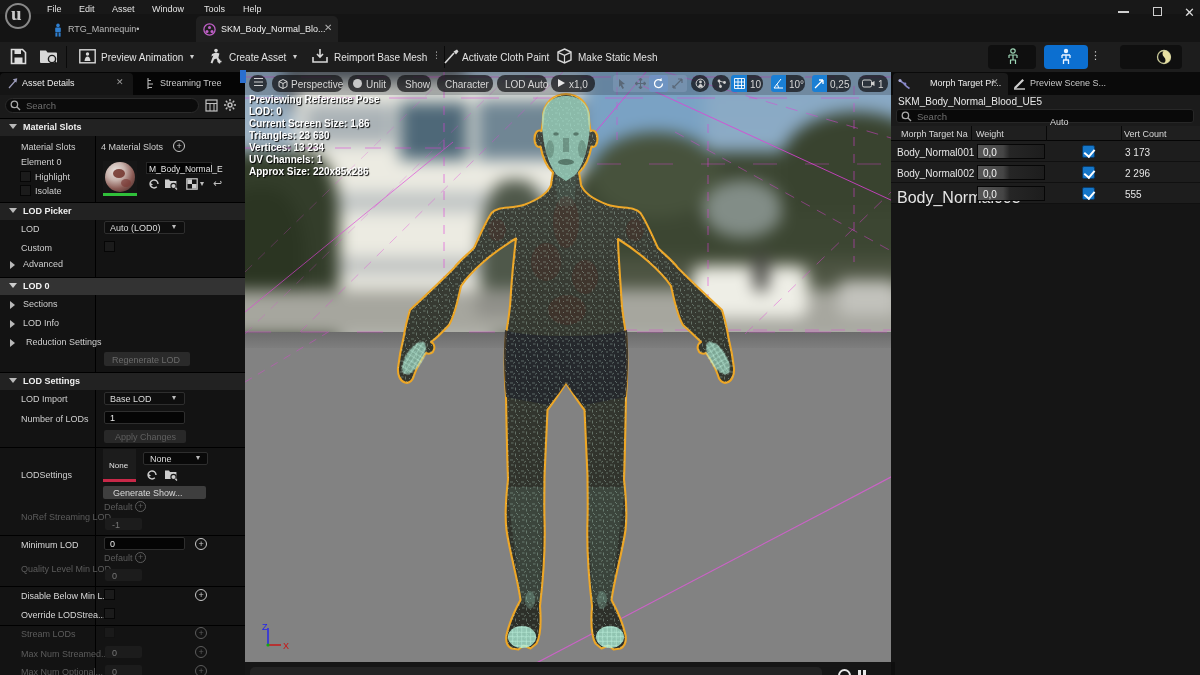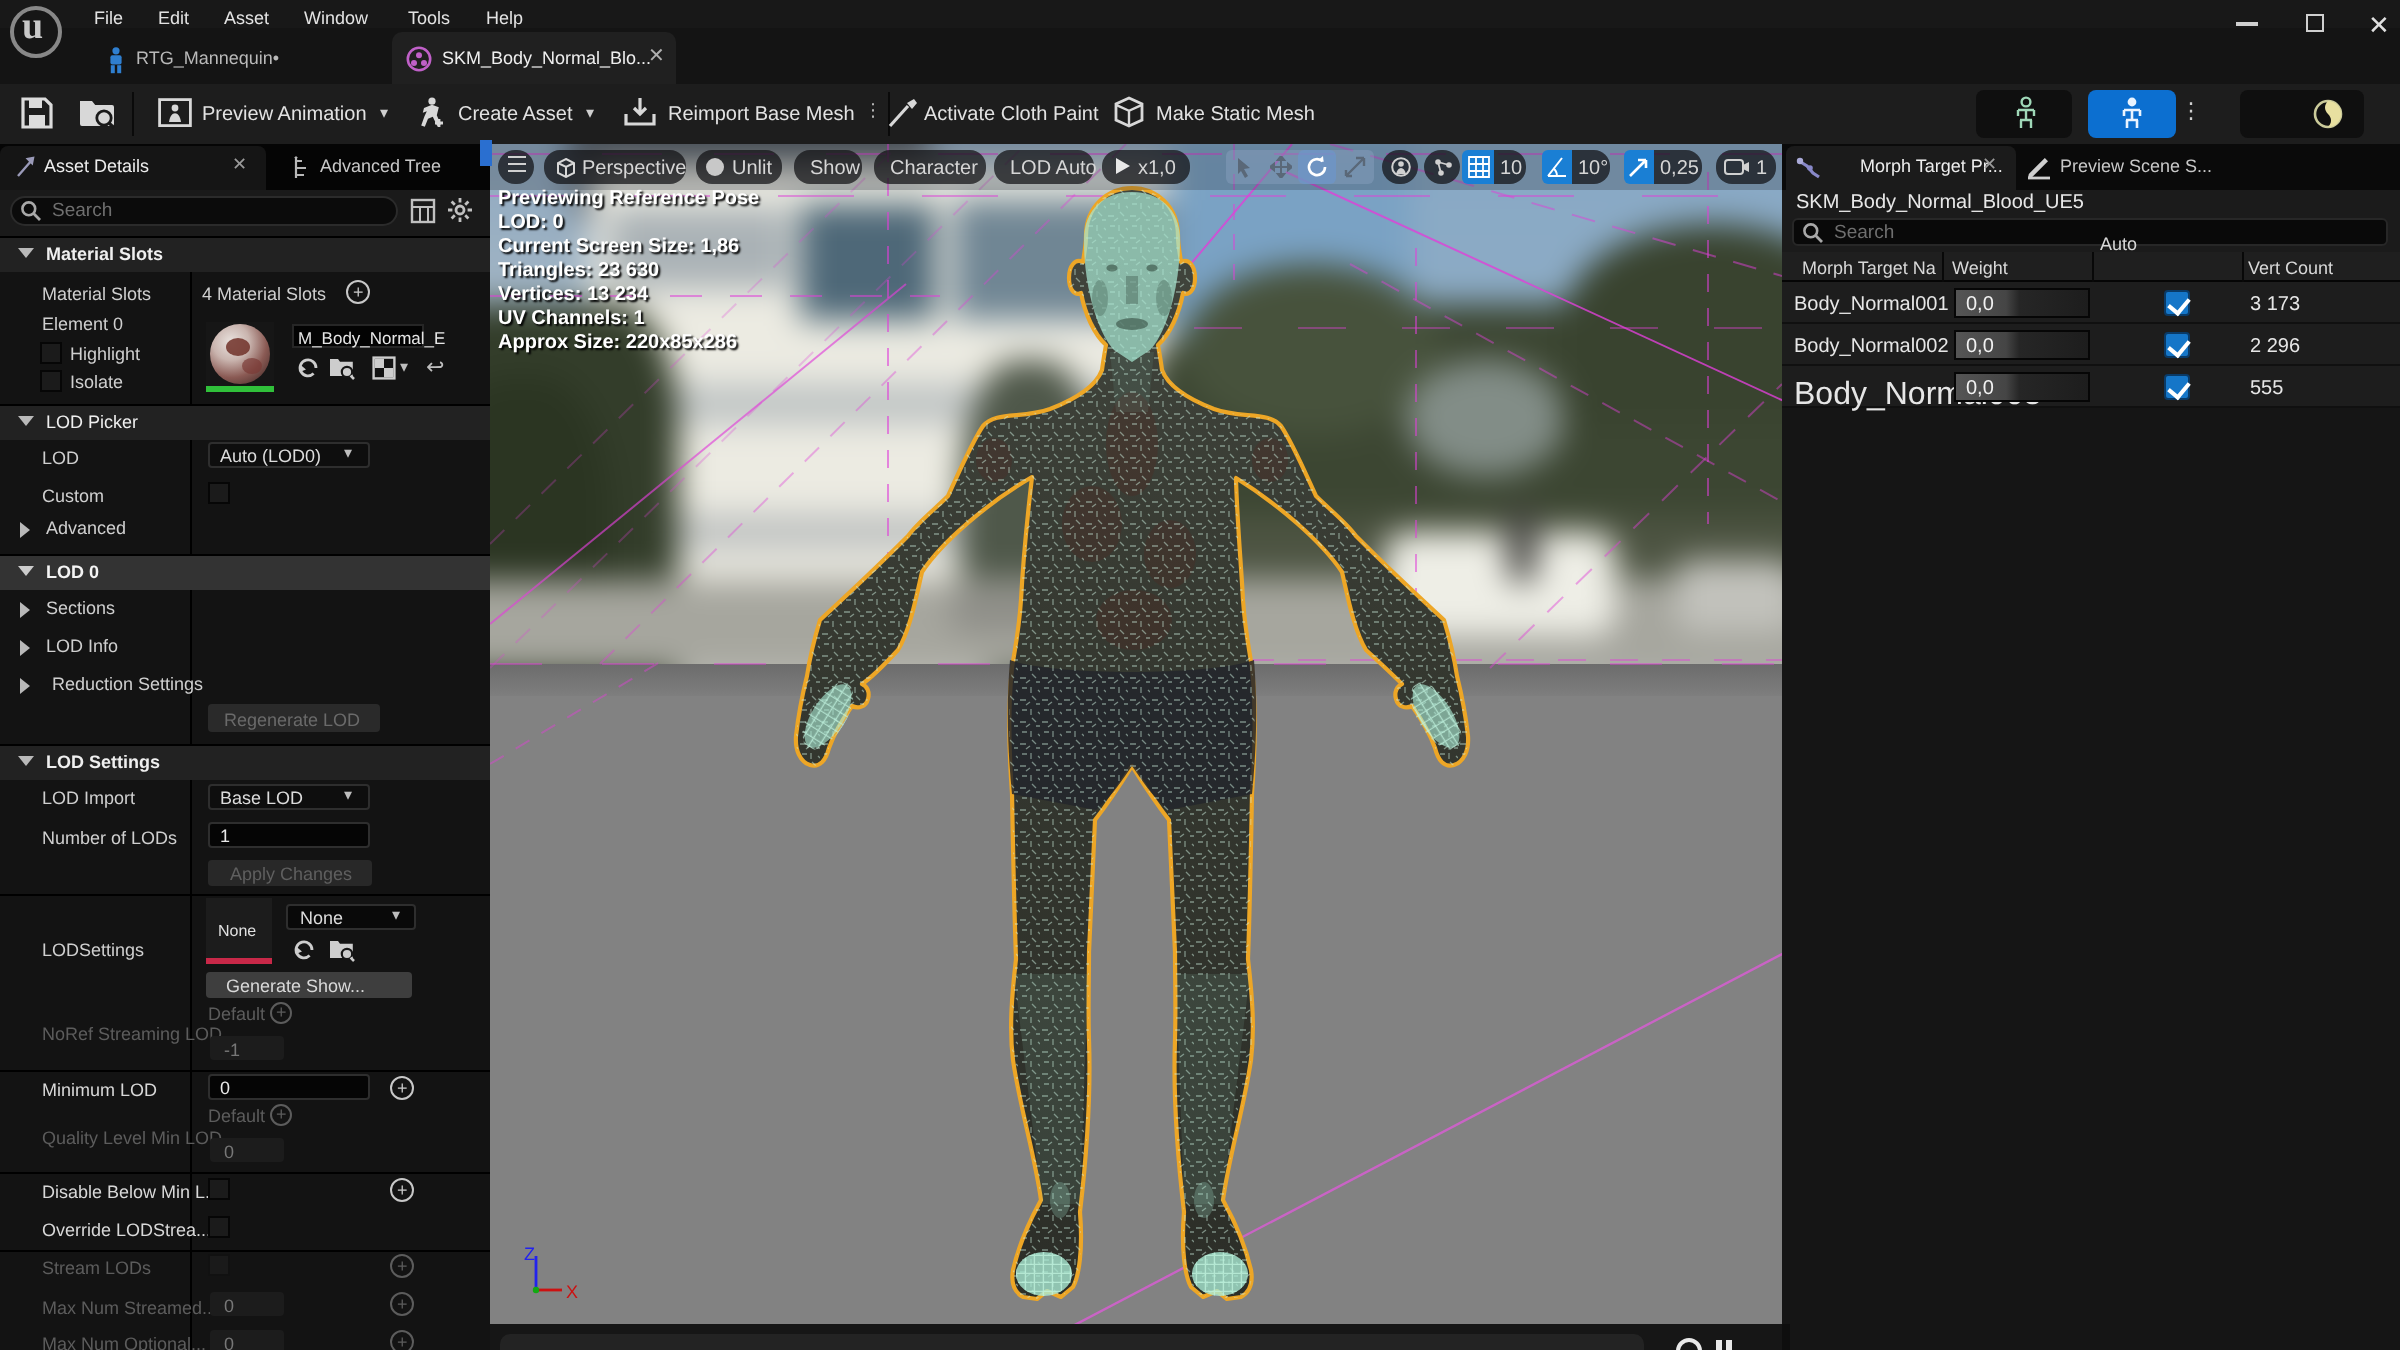--- a/index.html
+++ b/index.html
@@ -121,21 +121,21 @@
   <div class="abs" style="left:0;top:73px;width:133px;height:22px;background:#151515;border-radius:4px 4px 0 0;"></div>
   <svg class="abs" style="left:7px;top:78px;" width="11" height="12" viewBox="0 0 11 12">
     <path d="M2 10L9 2M7 1.5l2.5-.5-.5 2.5z" stroke="#9a9ab8" stroke-width="1.2" fill="#9a9ab8"></path>
   </svg>
   <div class="abs txt" style="left:22px;top:78px;color:#ededed;">Asset Details</div>
   <div class="abs" style="left:116px;top:77px;color:#9a9a9a;font-size:9px;">✕</div>
   <svg class="abs" style="left:145px;top:78px;" width="12" height="12" viewBox="0 0 12 12">
     <path d="M3 1v10M3 2.5h3M3 6h5M3 9.5h4" stroke="#b8b8b8" stroke-width="1.1" fill="none"></path>
     <path d="M2 1l1-1 1 1z" fill="#b8b8b8"></path>
   </svg>
-  <div class="abs txt" style="left:160px;top:78px;color:#c8c8c8;">Advanced Tree</div>
+  <div class="abs txt" style="left:160px;top:78px;color:#c8c8c8;">Streaming Tree</div>
 
   <div class="abs" style="left:0;top:95px;width:245px;height:23px;background:#1a1a1a;"></div>
   <div class="abs" style="left:5px;top:98px;width:194px;height:15px;background:#0b0b0b;border-radius:8px;border:1px solid #2b2b2b;"></div>
   <svg class="abs" style="left:10px;top:100px;" width="11" height="11" viewBox="0 0 11 11">
     <circle cx="4.4" cy="4.4" r="3.2" fill="none" stroke="#a8a8a8" stroke-width="1.3"></circle>
     <line x1="6.8" y1="6.8" x2="10" y2="10" stroke="#a8a8a8" stroke-width="1.4"></line>
   </svg>
   <div class="abs txt" style="left:26px;top:100px;color:#6f6f6f;font-size:9.5px;">Search</div>
   <svg class="abs" style="left:205px;top:99px;" width="13" height="13" viewBox="0 0 13 13">
     <rect x="1" y="1" width="11" height="11" fill="none" stroke="#c0c0c0" stroke-width="1.2"></rect>
@@ -186,21 +186,21 @@
     <div class="abs" style="left:200px;top:179px;color:#bdbdbd;font-size:8px;">▾</div>
     <div class="abs" style="left:213px;top:177px;color:#bdbdbd;font-size:11px;">↩</div>
 
     <div class="abs" style="left:20px;top:171px;width:11px;height:11px;background:#1b1b1b;border:1px solid #060606;"></div>
     <div class="abs txt" style="left:35px;top:172px;">Highlight</div>
     <div class="abs" style="left:20px;top:185px;width:11px;height:11px;background:#1b1b1b;border:1px solid #060606;"></div>
     <div class="abs txt" style="left:35px;top:186px;">Isolate</div>
 
     <div class="abs" style="left:0;top:202px;width:245px;height:18px;background:#222222;border-top:1px solid #000;"></div>
     <div class="abs" style="left:9px;top:208px;width:0;height:0;border-left:4px solid transparent;border-right:4px solid transparent;border-top:5px solid #b9b9b9;"></div>
-    <div class="abs txt" style="left:23px;top:206px;color:#efefef;font-weight:normal;">LOD Picker</div>
+    <div class="abs txt" style="left:23px;top:206px;color:#efefef;font-weight:bold;">LOD Picker</div>
     <div class="abs" style="left:0;top:220px;width:245px;height:57px;background:#131313;"></div>
     <div class="abs" style="left:95px;top:220px;width:1px;height:57px;background:#000;"></div>
     <div class="abs txt" style="left:21px;top:224px;">LOD</div>
     <div class="abs" style="left:104px;top:221px;width:81px;height:13px;background:#0e0e0e;border:1px solid #2e2e2e;border-radius:2px;"></div>
     <div class="abs txt" style="left:110px;top:223px;color:#dcdcdc;">Auto (LOD0)</div>
     <div class="abs" style="left:172px;top:222px;color:#bdbdbd;font-size:8px;">▾</div>
     <div class="abs txt" style="left:21px;top:243px;">Custom</div>
     <div class="abs" style="left:104px;top:241px;width:11px;height:11px;background:#1b1b1b;border:1px solid #060606;"></div>
     <div class="abs" style="left:10px;top:261px;width:0;height:0;border-top:4px solid transparent;border-bottom:4px solid transparent;border-left:5px solid #b9b9b9;"></div>
     <div class="abs txt" style="left:23px;top:259px;">Advanced</div>

